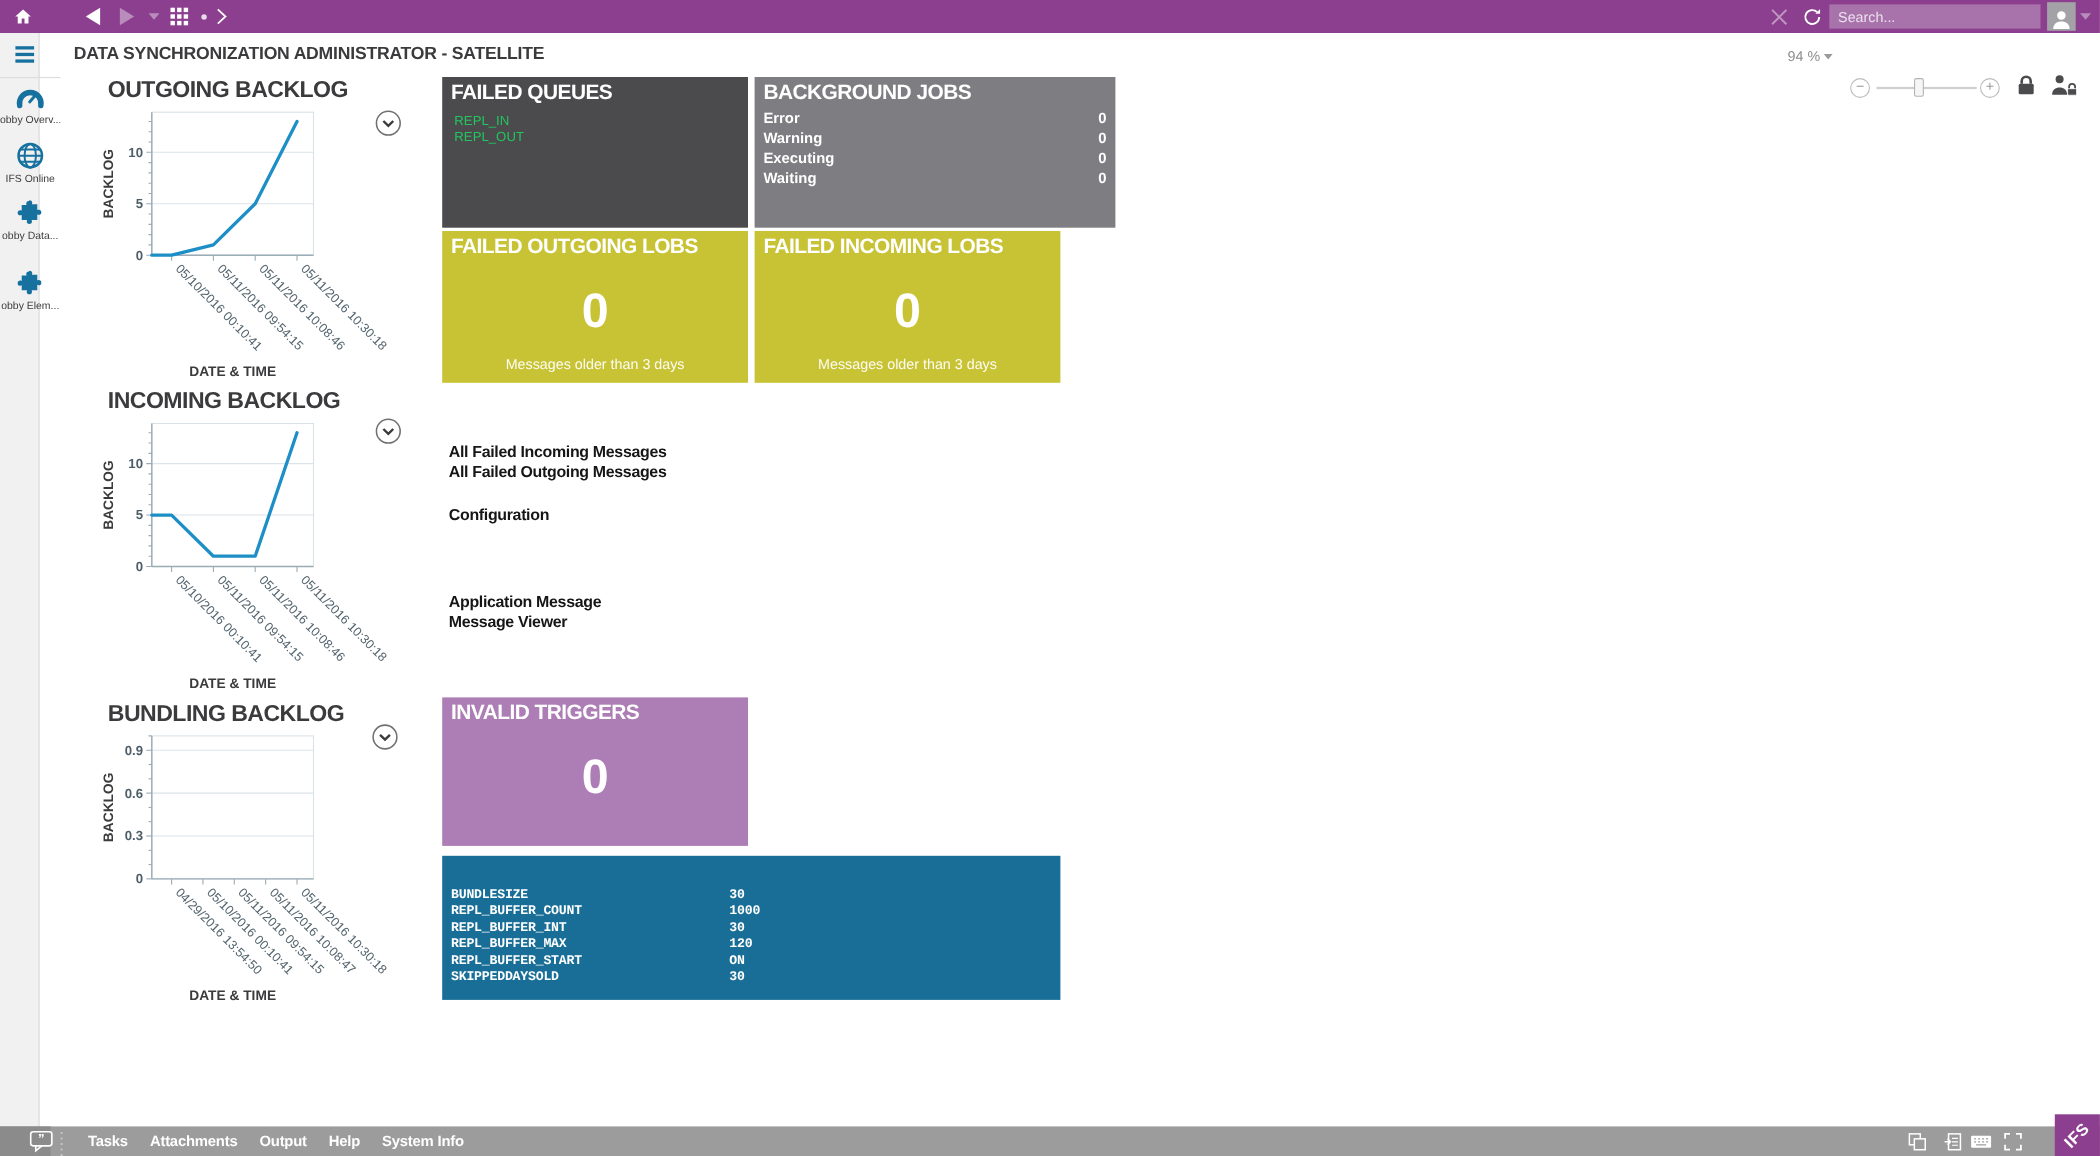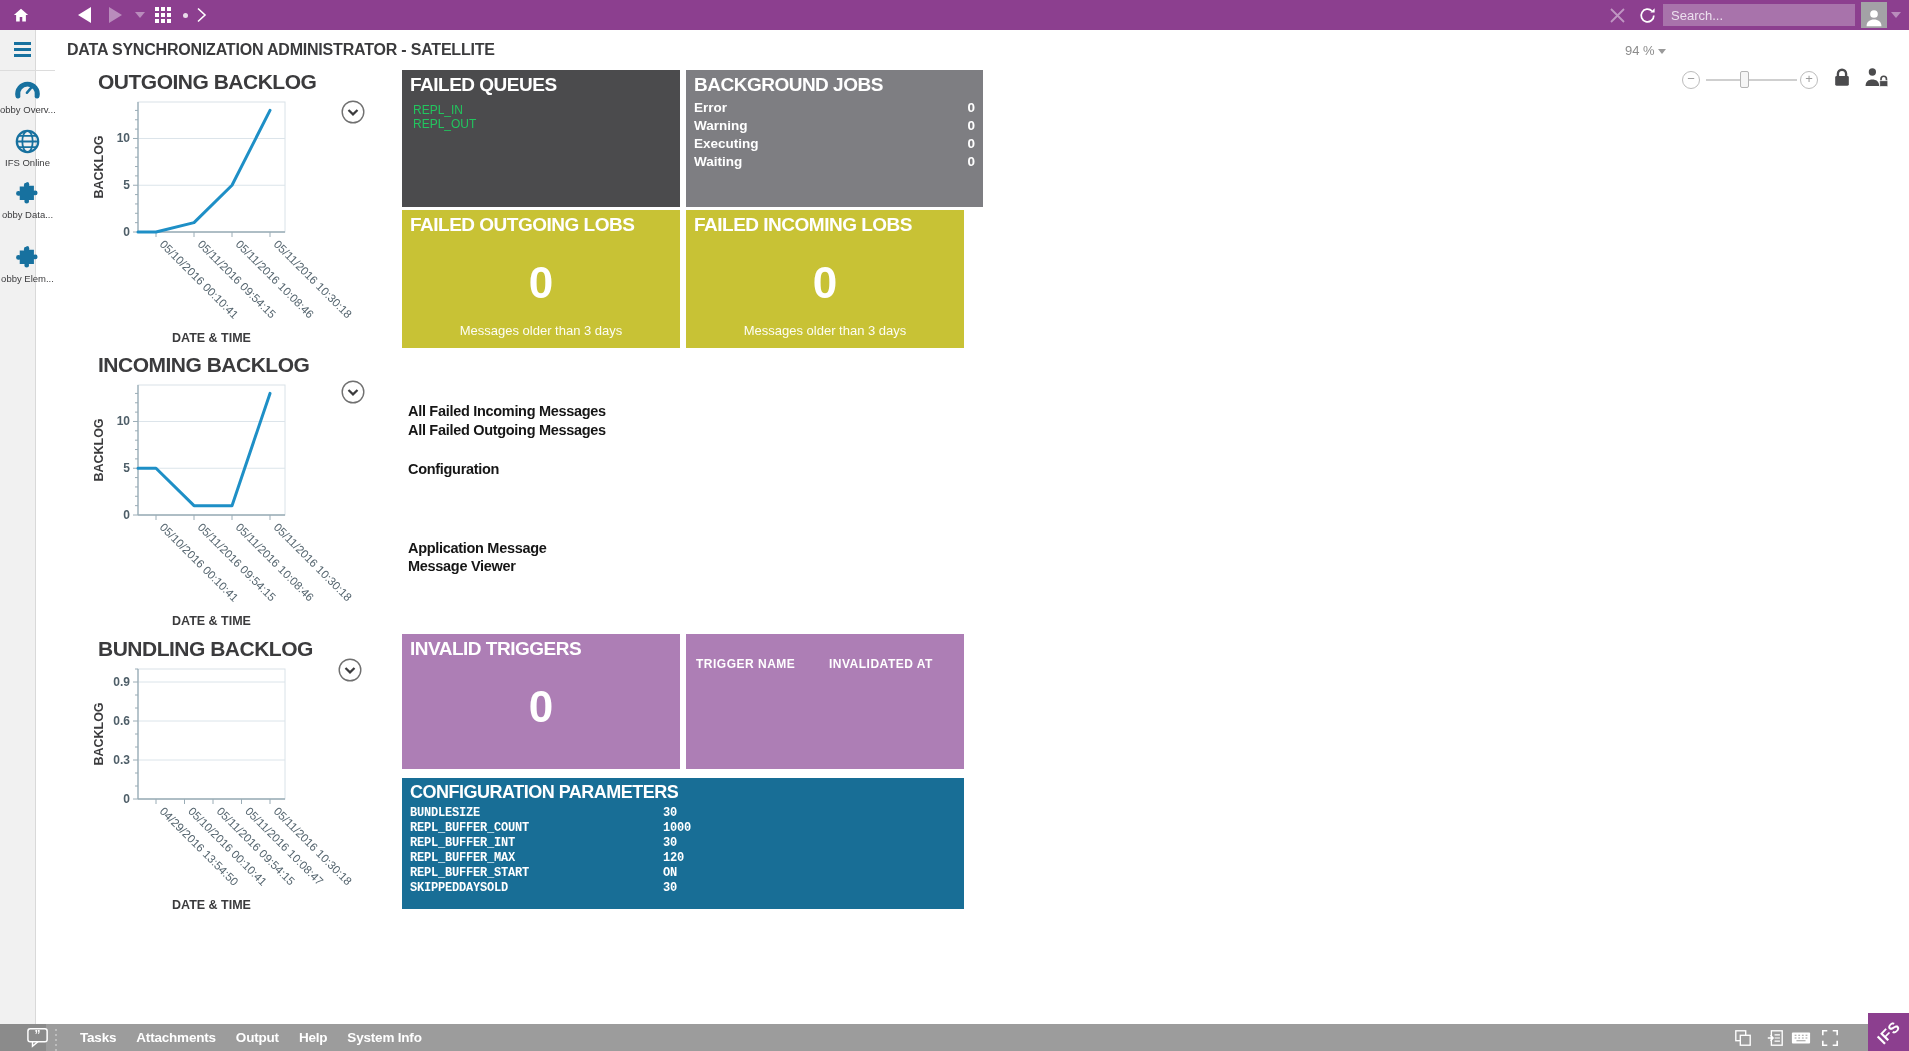--- a/index.html
+++ b/index.html
@@ -344,21 +344,21 @@
         <circle cx="12" cy="12" r="10.8" fill="none" stroke="#707070" stroke-width="1.4"></circle>
         <path d="M7.5 10l4.5 4.4L16.5 10" fill="none" stroke="#3b3b3d" stroke-width="2.2"></path>
       </svg></div>
 
   <div class="tile" style="left:402px;top:70px;width:278px;height:137px;background:var(--c-tile-dark);">
     <div class="tile-title">FAILED QUEUES</div>
     <div class="sq-item" style="top:33px;">REPL_IN</div>
     <div class="sq-item" style="top:47px;">REPL_OUT</div>
   </div>
 
-  <div class="tile" style="left:686px;top:70px;width:297px;height:137px;background:var(--c-tile-gray);">
+  <div class="tile" style="left:686px;top:70px;width:328px;height:137px;background:var(--c-tile-gray);">
     <div class="tile-title">BACKGROUND JOBS</div>
     <div class="bj-row" style="top:30px;">
         <span>Error</span>
         <span>0</span>
       </div>
     <div class="bj-row" style="top:48px;">
         <span>Warning</span>
         <span>0</span>
       </div>
     <div class="bj-row" style="top:66px;">
@@ -387,27 +387,22 @@
   <div class="link" style="top:422px;">All Failed Outgoing Messages</div>
   <div class="link" style="top:461px;">Configuration</div>
   <div class="link" style="top:540px;">Application Message</div>
   <div class="link" style="top:558px;">Message Viewer</div>
 
   <div class="tile" style="left:402px;top:634px;width:278px;height:135px;background:var(--c-tile-purple);">
     <div class="tile-title">INVALID TRIGGERS</div>
     <div class="tile-big0">0</div>
   </div>
 
-  <div class="tile" style="left:686px;top:634px;width:278px;height:135px;background:var(--c-tile-purple);">
-    <div class="tt-head" style="left:10px;">TRIGGER NAME</div>
-    <div class="tt-head" style="left:143px;">INVALIDATED AT</div>
-  </div>
 
   <div class="tile" style="left:402px;top:778px;width:562px;height:131px;background:var(--c-tile-blue);">
-    <div class="tile-title" style="font-size:18px;">CONFIGURATION PARAMETERS</div>
     <div class="cp-row" style="top:28px;"><span>BUNDLESIZE</span><span class="val">30</span></div>
     <div class="cp-row" style="top:43px;"><span>REPL_BUFFER_COUNT</span><span class="val">1000</span></div>
     <div class="cp-row" style="top:58px;"><span>REPL_BUFFER_INT</span><span class="val">30</span></div>
     <div class="cp-row" style="top:73px;"><span>REPL_BUFFER_MAX</span><span class="val">120</span></div>
     <div class="cp-row" style="top:88px;"><span>REPL_BUFFER_START</span><span class="val">ON</span></div>
     <div class="cp-row" style="top:103px;"><span>SKIPPEDDAYSOLD</span><span class="val">30</span></div>
   </div>
 
   <div id="statusbar">
     <div id="statusbar-left"></div>

